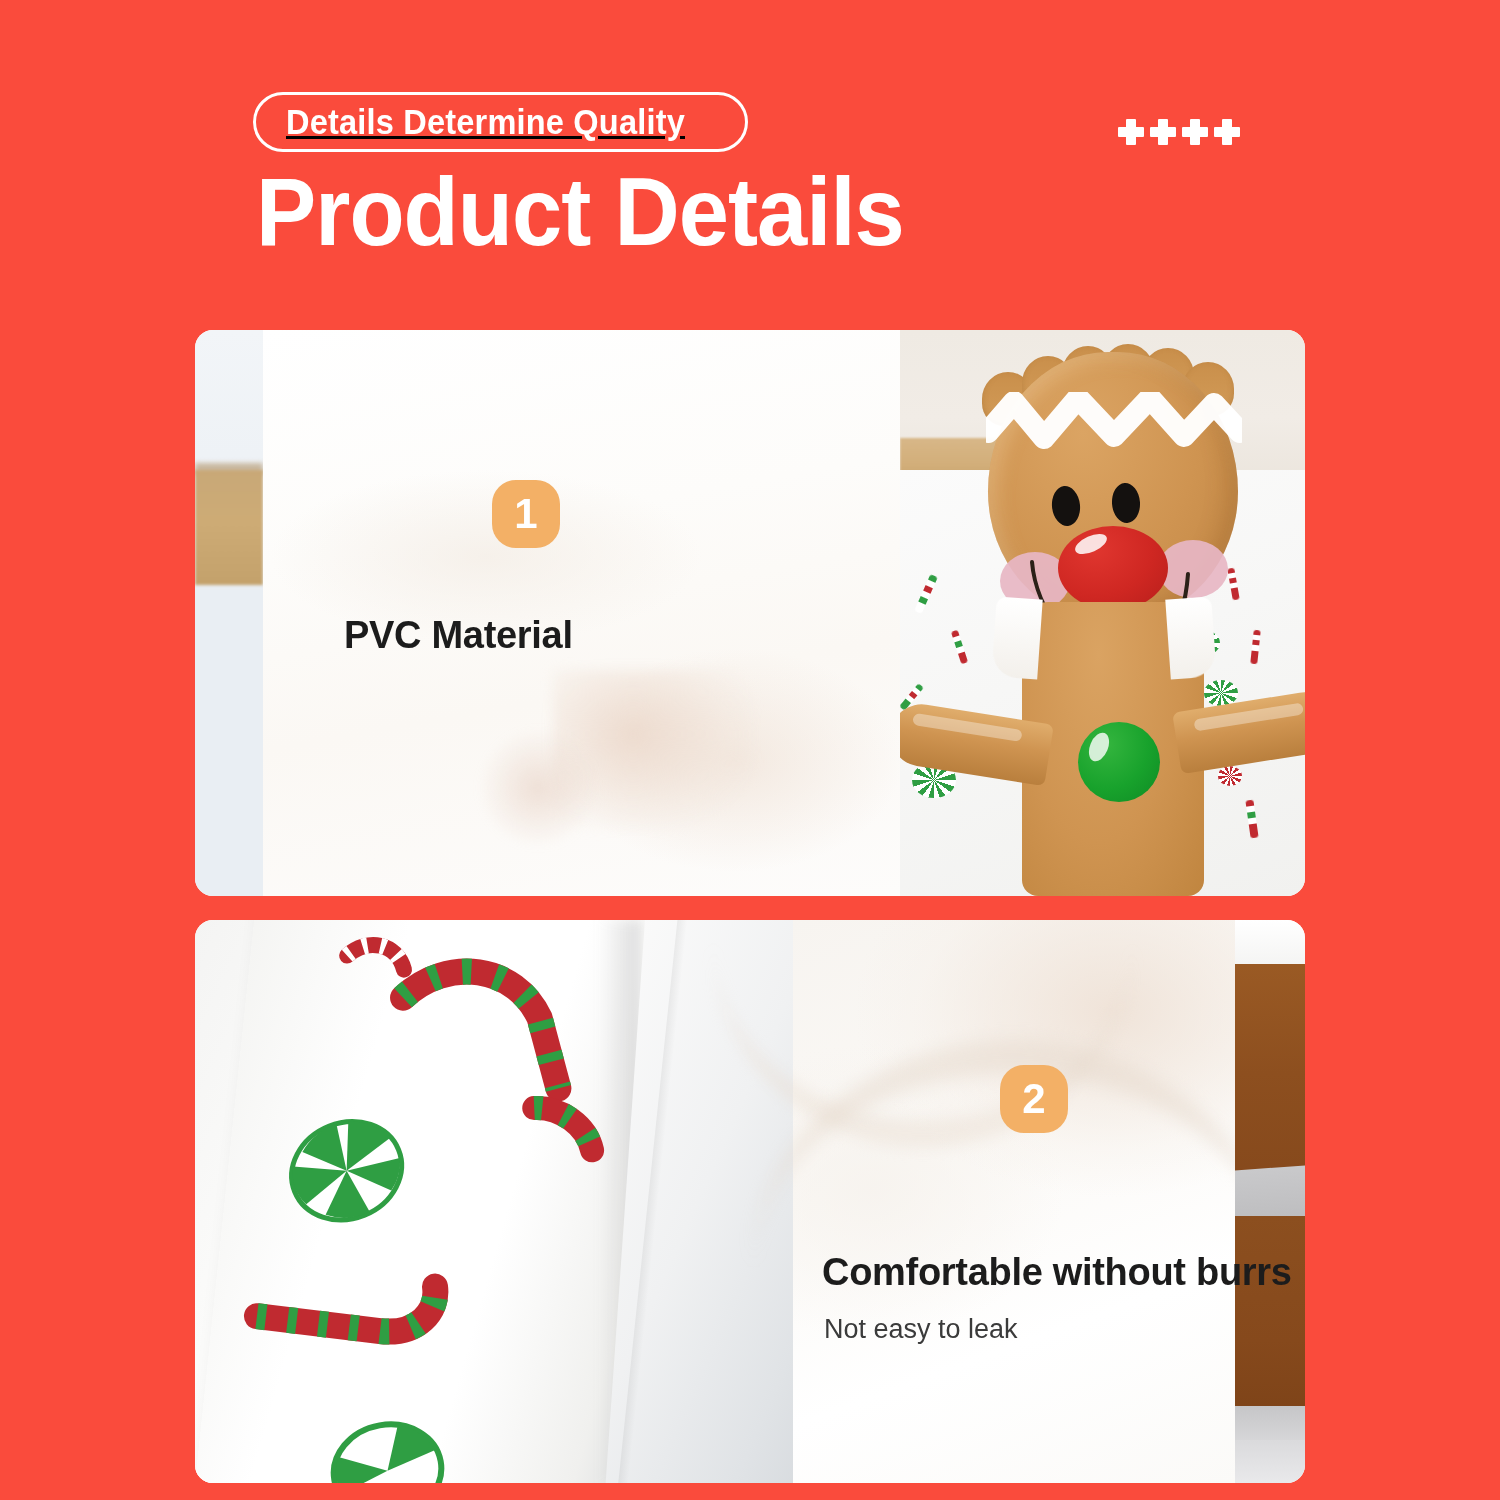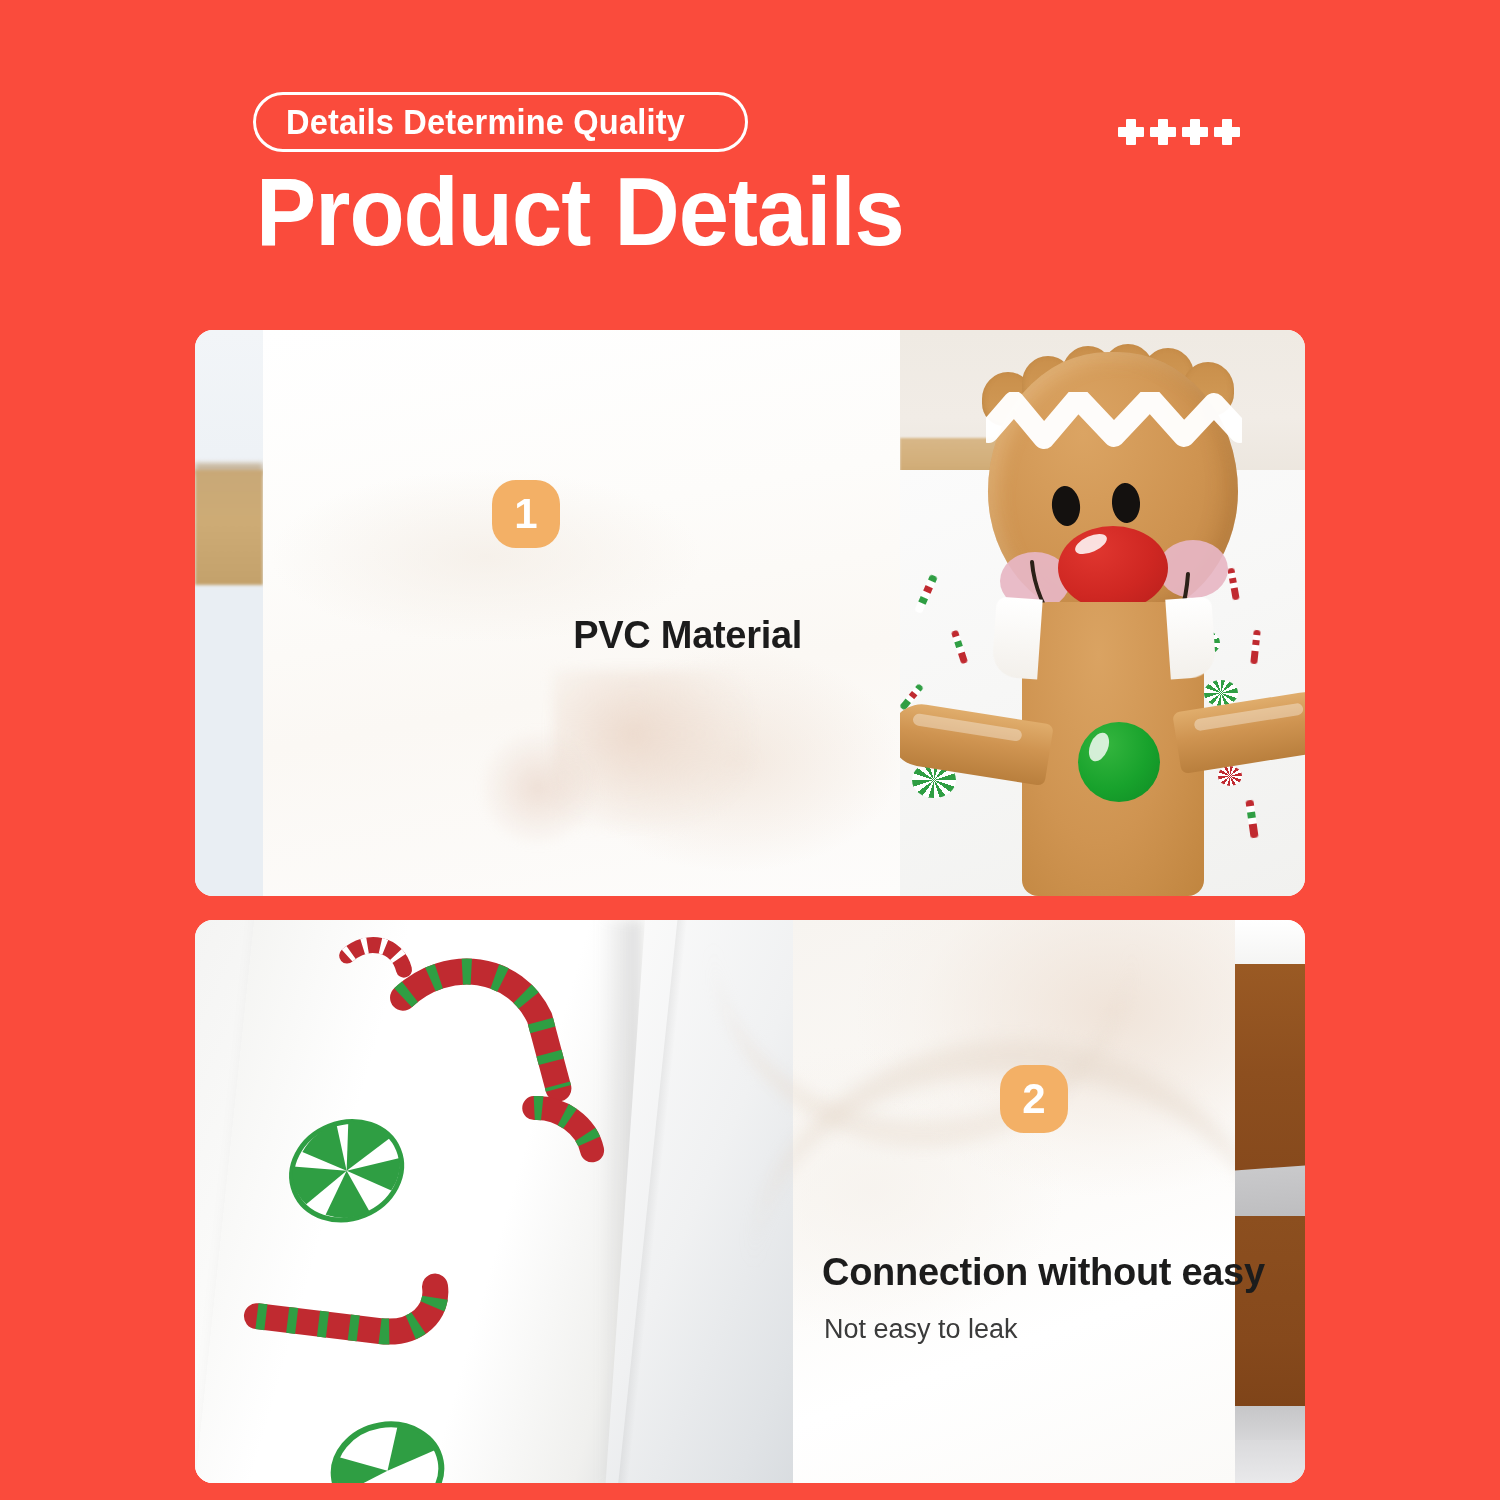--- a/index.html
+++ b/index.html
@@ -13,21 +13,21 @@
 
   
   .header{position:absolute;left:0;top:0;width:1500px;height:300px;}
 
   .eyebrow-pill{
     position:absolute;left:253px;top:92px;
     height:60px;box-sizing:border-box;
     padding:0 30px;
     border:3px solid #ffffff;
     border-radius:34px;
-    display:flex;align-items:center;
+    display:flex;align-items:center;text-decoration:underline;
   }
   .eyebrow-pill span{
     color:#ffffff;
     font-size:35px;
     font-weight:bold;
     letter-spacing:.2px;
     white-space:nowrap;
     font-family:"Liberation Sans", sans-serif;
     transform:scaleX(.93);
     transform-origin:left center;
@@ -274,21 +274,21 @@
     color:#1c1c1c;font-size:38px;font-weight:bold;
     letter-spacing:-.3px;white-space:nowrap;
   }
   .feature-sub{
     color:#3b3b3b;font-size:27px;font-weight:normal;
     white-space:nowrap;
   }
 
   #c1-text{position:absolute;left:137px;top:150px;width:470px;}
   #c1-text .badge{margin-left:160px;}
-  #c1-text .feature-title{margin-top:66px;margin-left:0;text-align:right;}
+  #c1-text .feature-title{margin-top:66px;margin-left:12px;}
   #c1-text .feature-sub{margin-top:20px;margin-left:2px;}
 
   #c2-text{position:absolute;left:627px;top:145px;width:460px;}
   #c2-text .badge{margin-left:178px;}
   #c2-text .feature-title{margin-top:118px;}
   #c2-text .feature-sub{margin-top:20px;margin-left:2px;}
 </style>
 </head>
 <body>
 
@@ -444,16 +444,16 @@
     <div class="b1"></div>
     <div class="b2"></div>
     <div class="b3"></div>
     <div class="b4"></div>
     <div class="b5"></div>
     <div class="b6"></div>
   </div>
 
   <div id="c2-text">
     <div class="badge">2</div>
-    <div class="feature-title">Connection without easy</div>
+    <div class="feature-title">Comfortable without burrs</div>
     <div class="feature-sub">Not easy to leak</div>
   </div>
 </div>
 
 </body></html>

